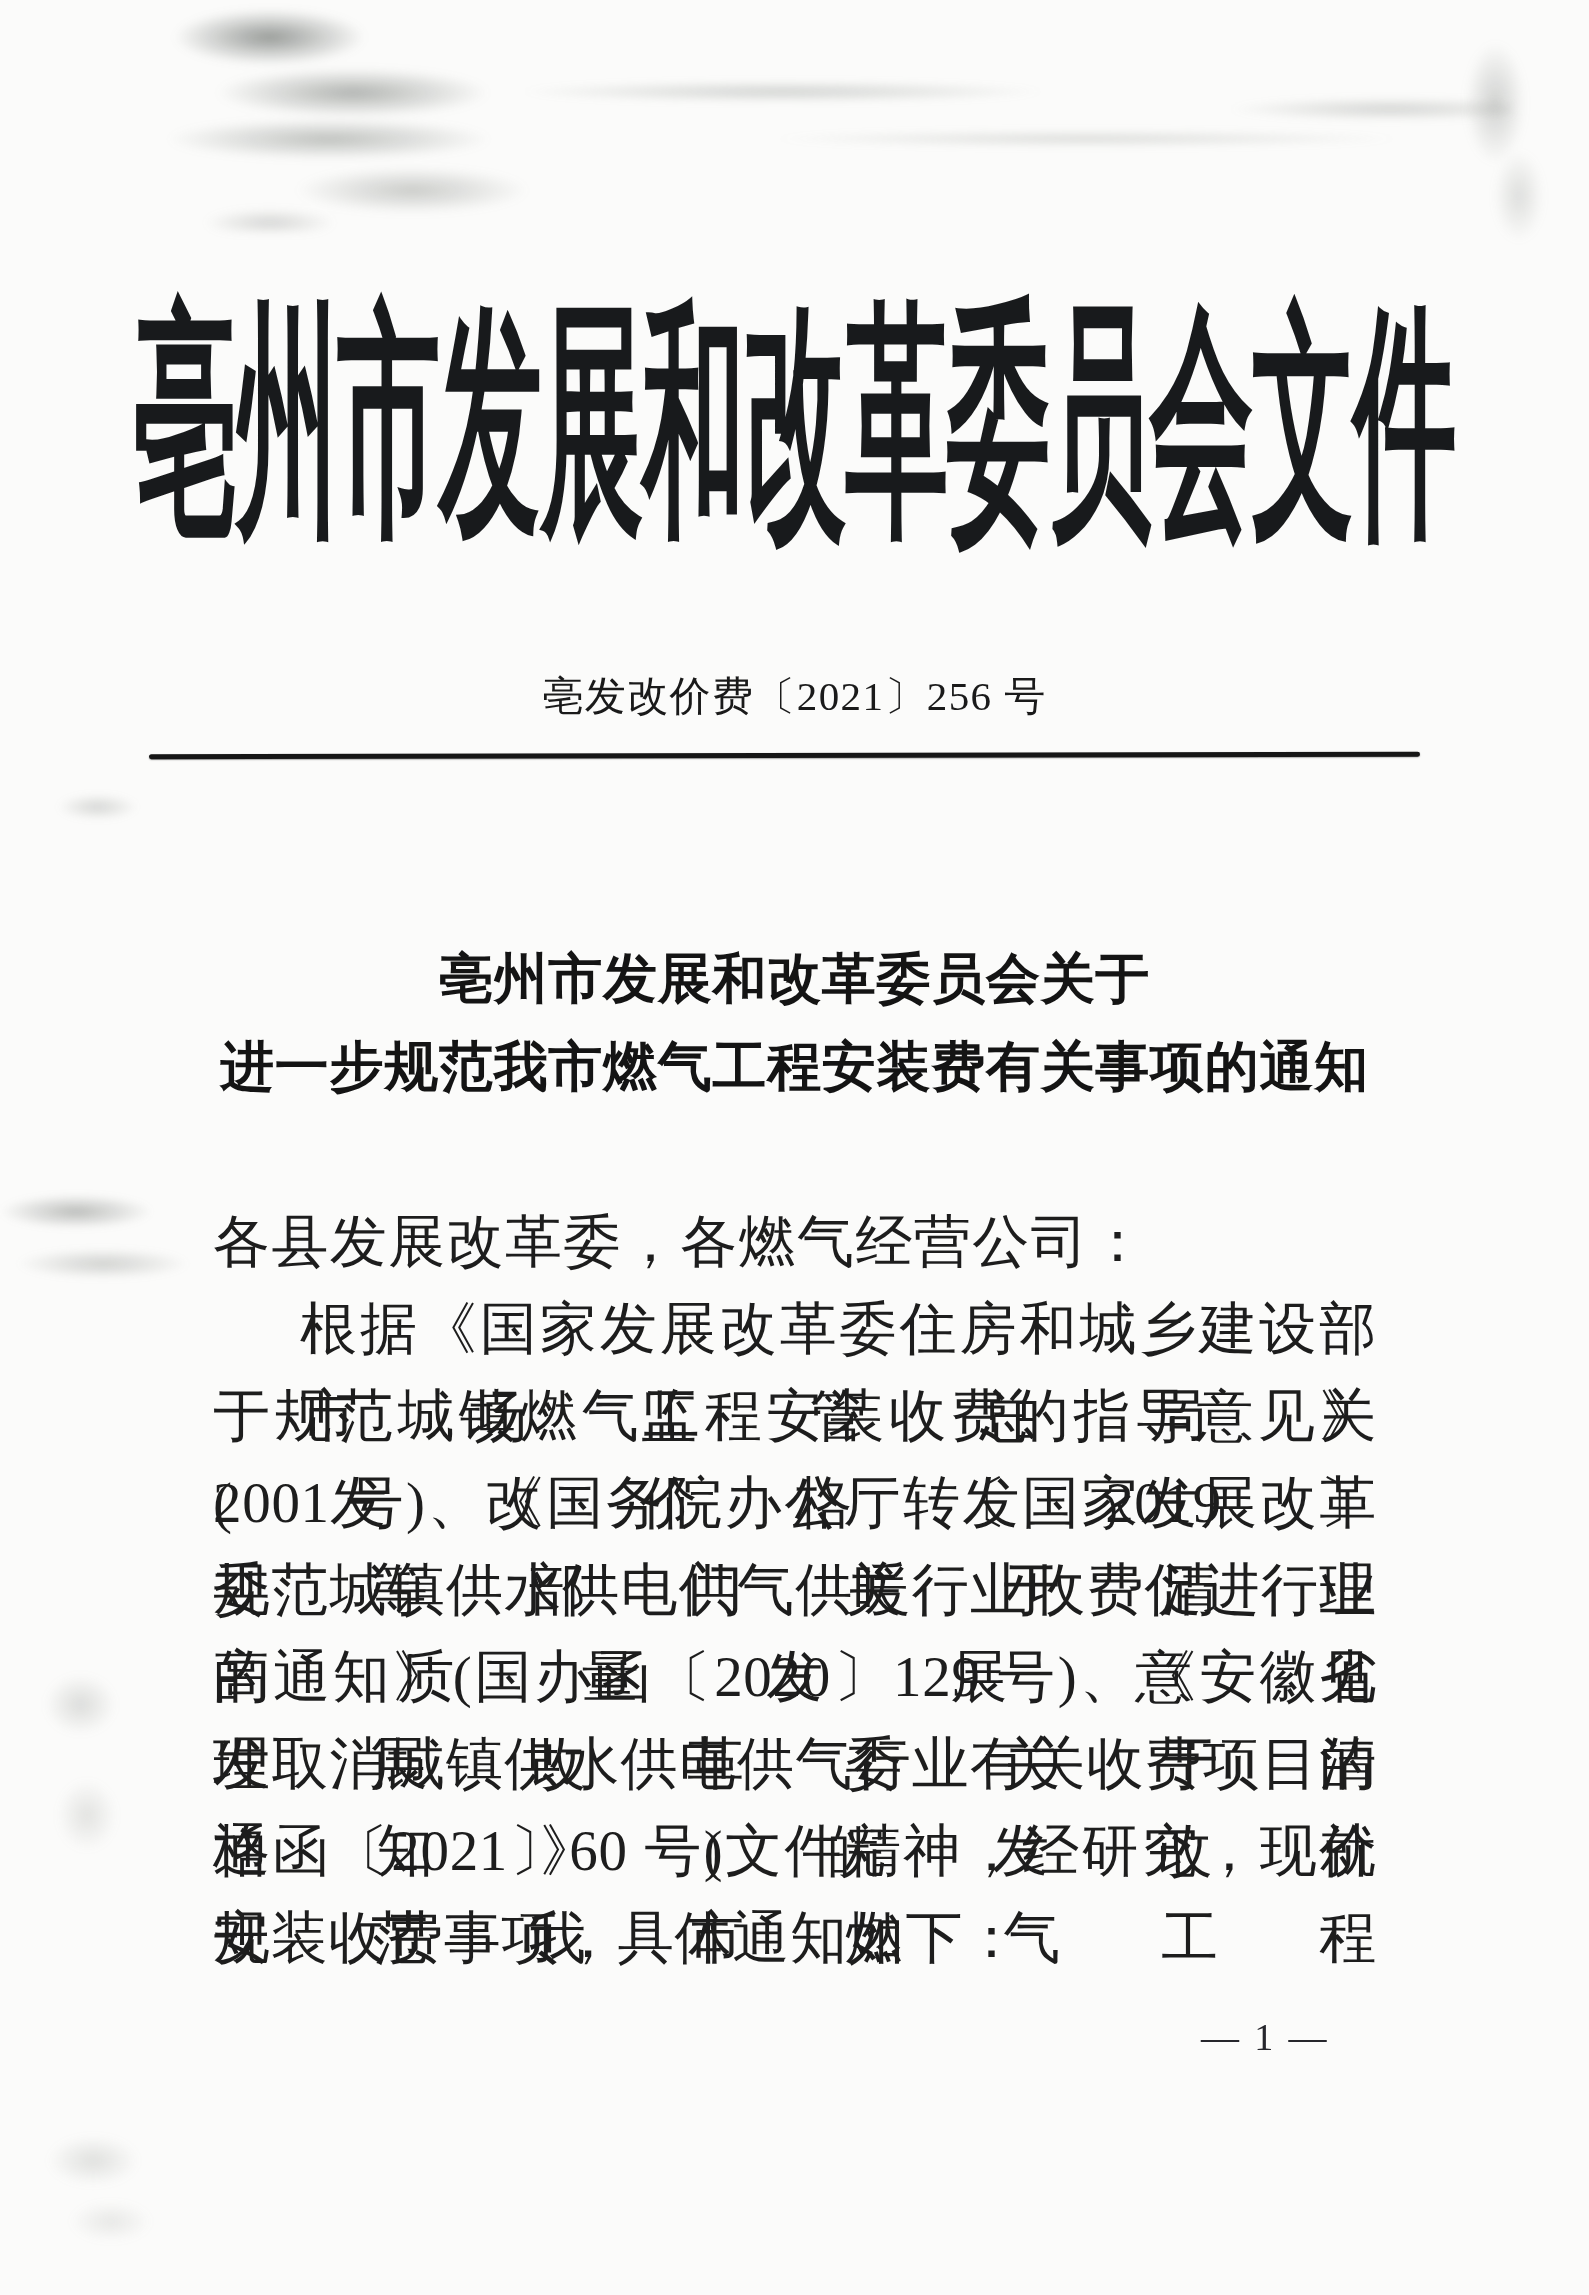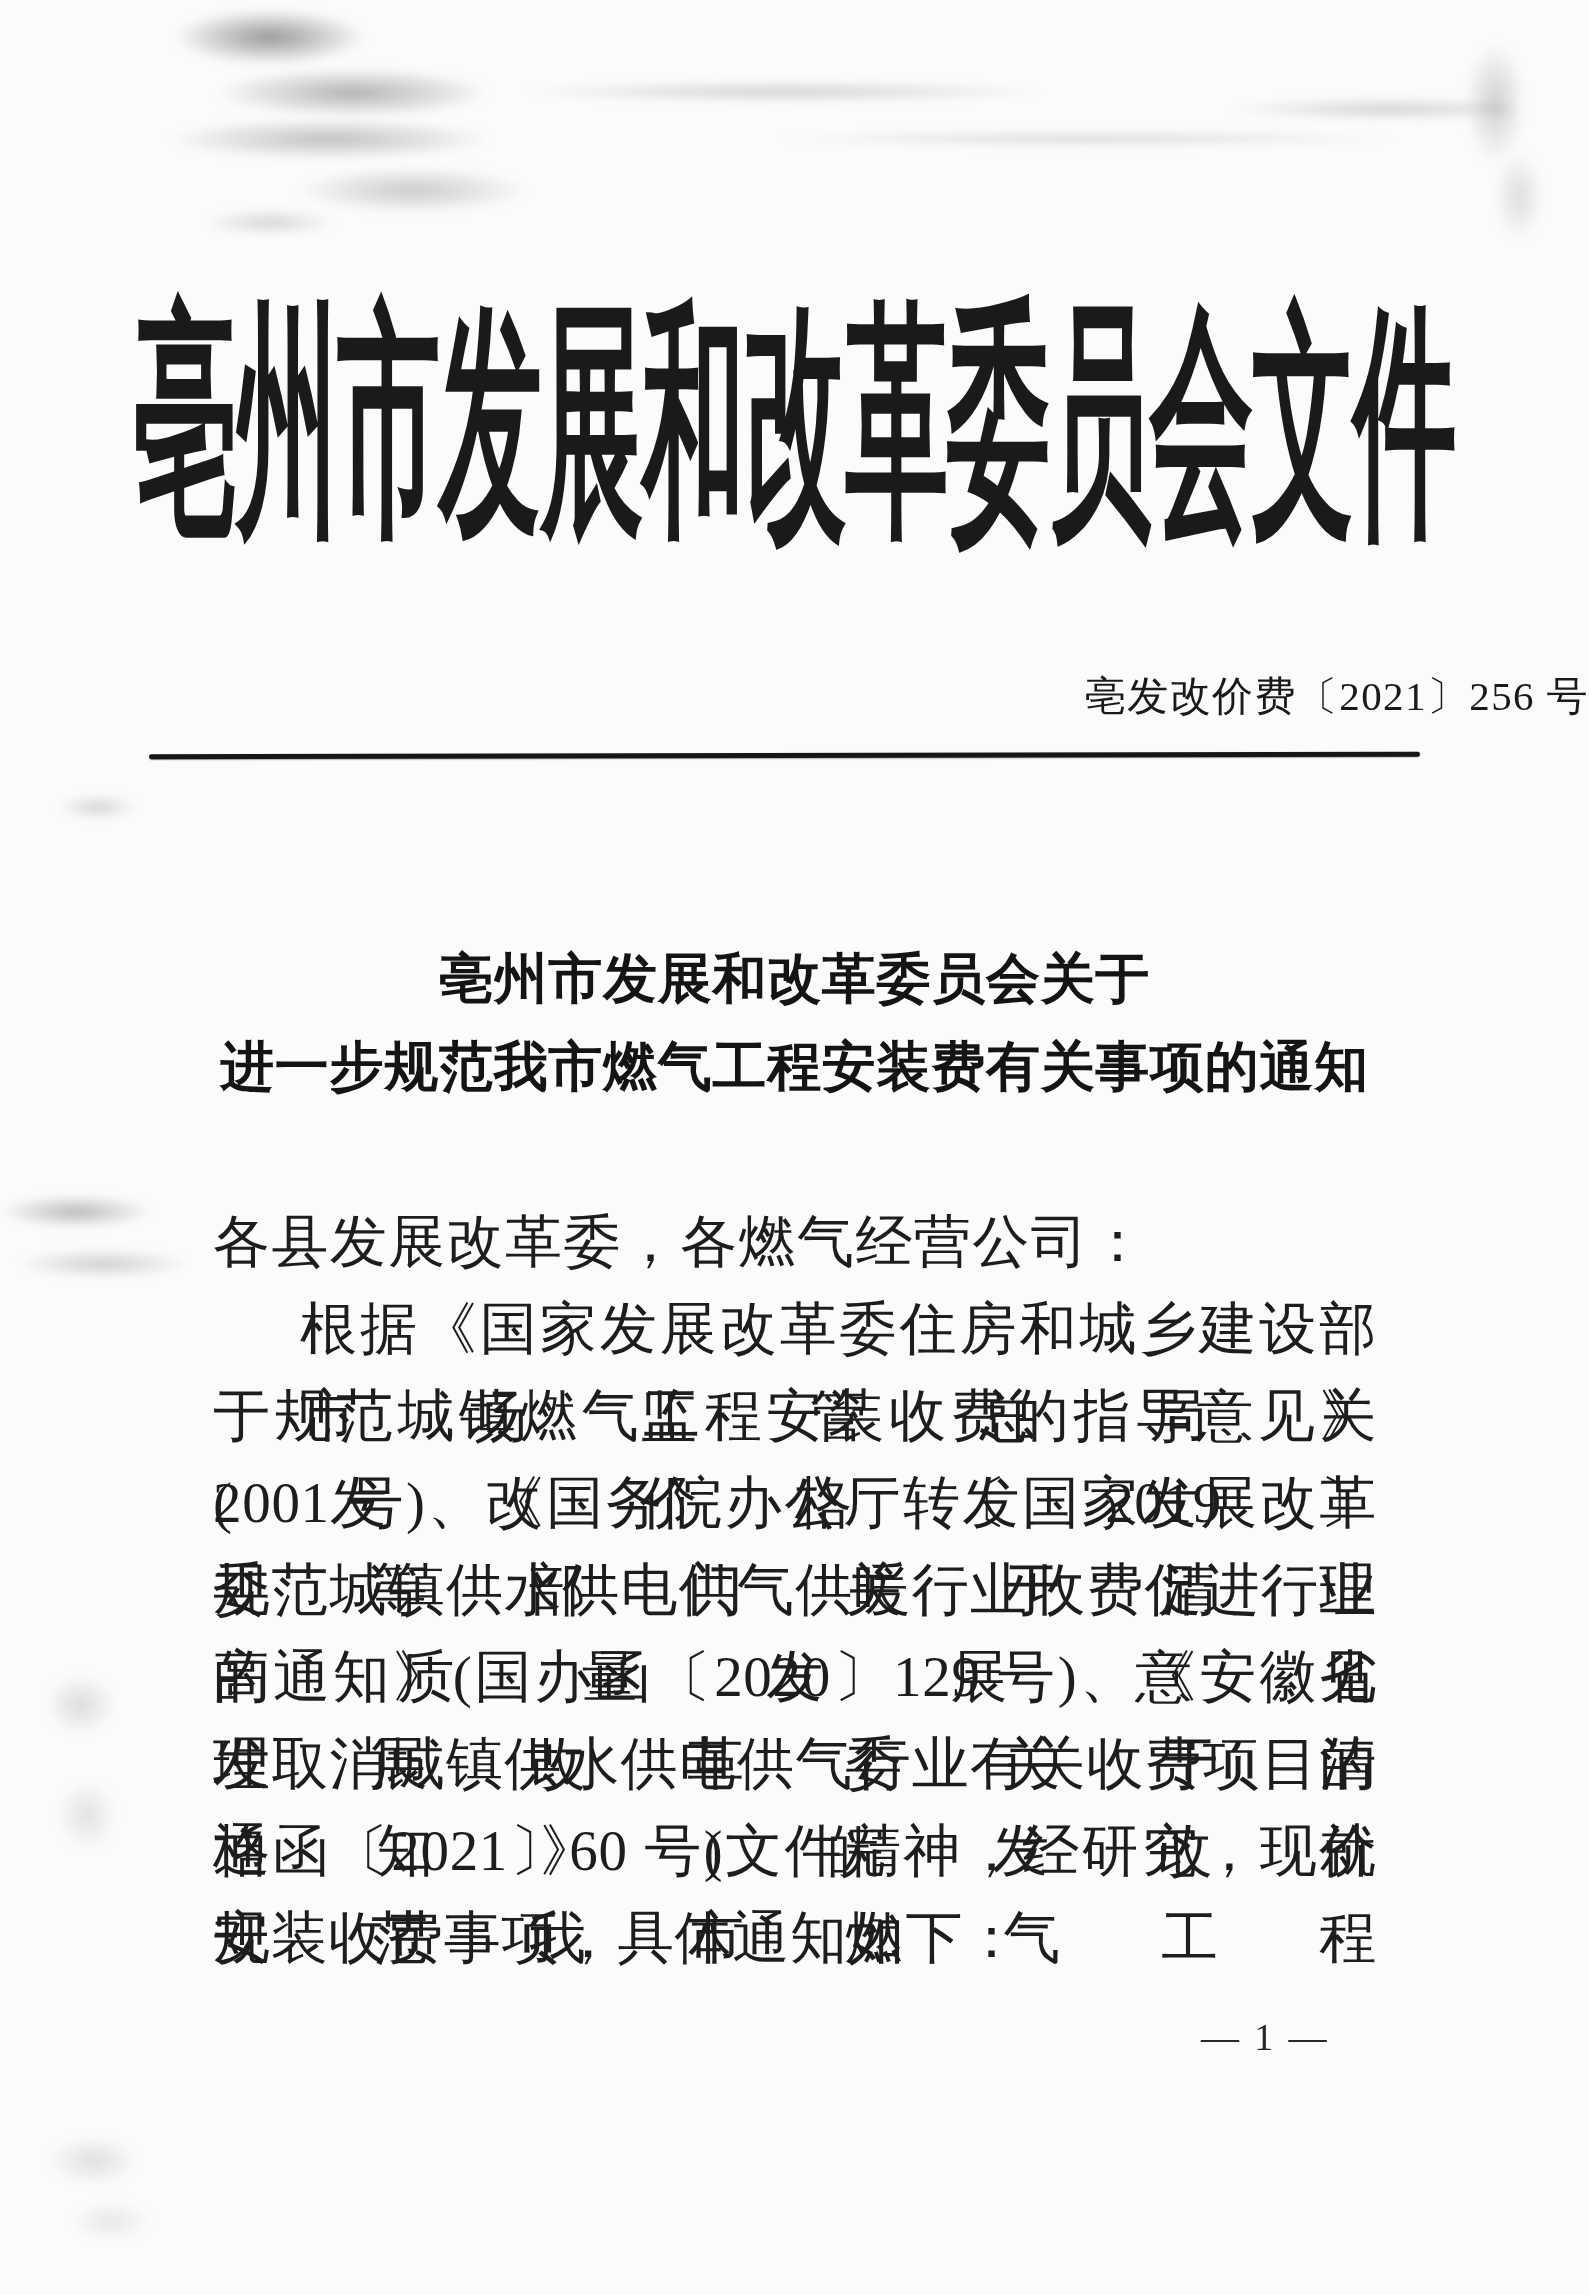--- a/index.html
+++ b/index.html
@@ -85,21 +85,21 @@
     letter-spacing: -1.4px;
     color: #181a1c;
     transform: scaleY(2.42);
     transform-origin: 50% 0;
     white-space: nowrap;
   }
   .doc-number {
     position: absolute;
     left: 0; top: 674px;
     width: 100%;
-    text-align: right;
+    text-align: center;
     font-size: 41px;
     line-height: 45px;
     color: #1a1a1a;
     letter-spacing: 1.4px;
   }
   .divider {
     position: absolute;
     left: 149px; top: 753px;
     width: 1271px; height: 5px;
     background: #161616;

